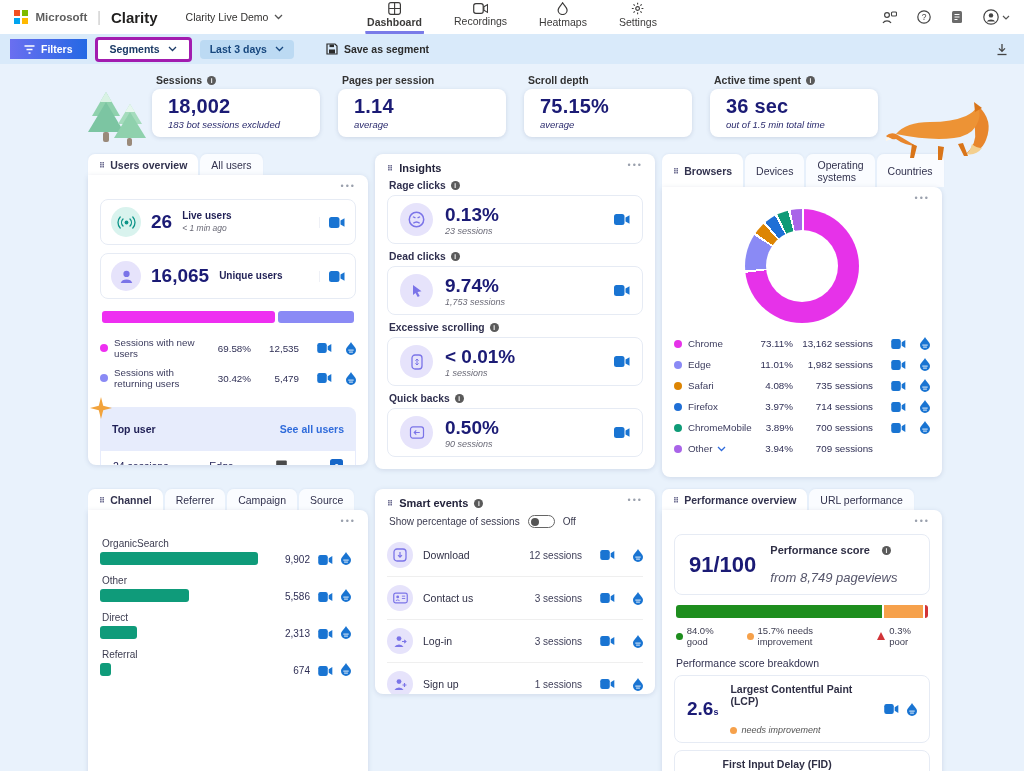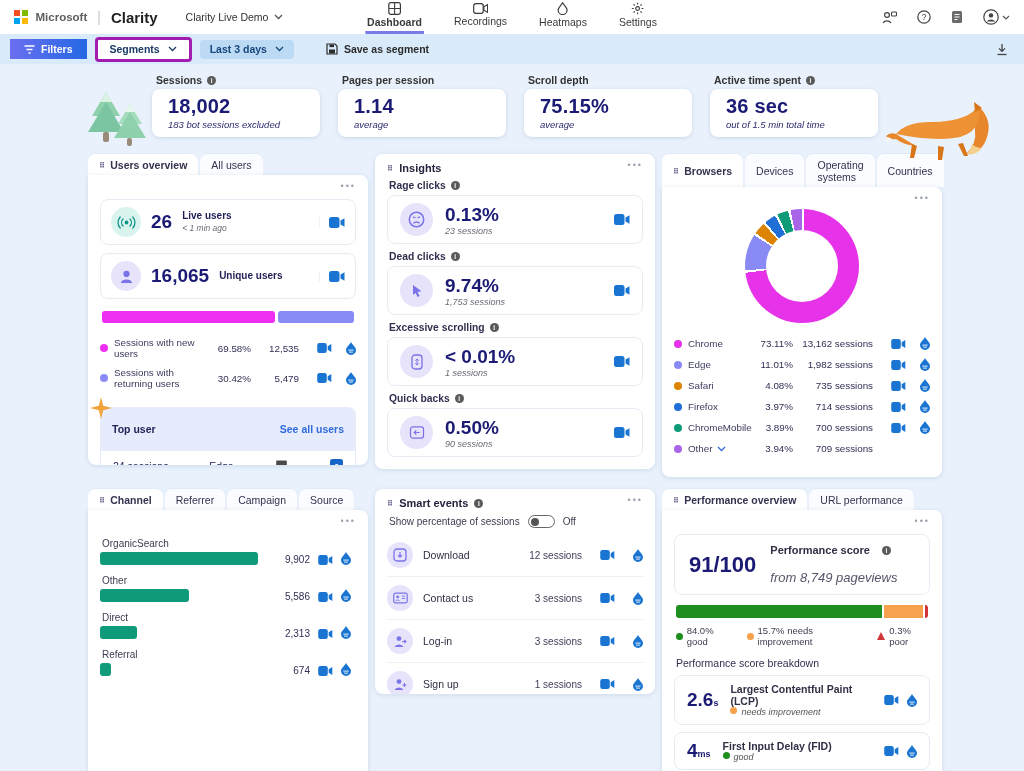--- a/index.html
+++ b/index.html
@@ -127,21 +127,21 @@
   .perf-seg:last-child { border-radius:0 3px 3px 0; }
   .perf-legend { display:flex; align-items:center; gap:12px; font-size:9.5px; color:#3c3c50; margin:0 0 2px 2px; }
   .pl-item { display:flex; align-items:center; gap:4px; }
   .pl-dot { width:7px; height:7px; border-radius:50%; }
   .pl-tri { width:0; height:0; border-left:4.5px solid transparent; border-right:4.5px solid transparent; border-bottom:8px solid #d13438; }
   .breakdown-label { font-size:10.5px; color:#30304f; margin:10px 0 6px 2px; }
   .pm-tile { display:flex; align-items:center; gap:12px; border:1px solid #e6ebf4; border-radius:8px; padding:7px 12px; margin-bottom:7px; }
   .pm-value { font-size:19px; font-weight:700; color:#1b1b75; white-space:nowrap; }
   .pm-unit { font-size:9px; font-weight:700; }
   .pm-name { font-size:10.5px; font-weight:700; color:#2f2f45; }
-  .pm-status { display:flex; gap:4px; font-size:9px; font-style:italic; color:#555; margin-top:0; }
+  .pm-status { display:flex; align-items:center; gap:4px; font-size:9px; font-style:italic; color:#555; margin-top:18px; }
   .pm-dot { width:7px; height:7px; border-radius:50%; }
   .pm-icons { margin-left:auto; display:flex; align-items:center; }
 
   
   .h-users .card-body { height:290px; }
   .h-ins .card-body { height:315px; }
   .h-brow .card-body { height:290px; }
   .h-chan .card-body { height:420px; }
   .h-smart .card-body { height:205px; }
   .h-perf .card-body { height:420px; }

